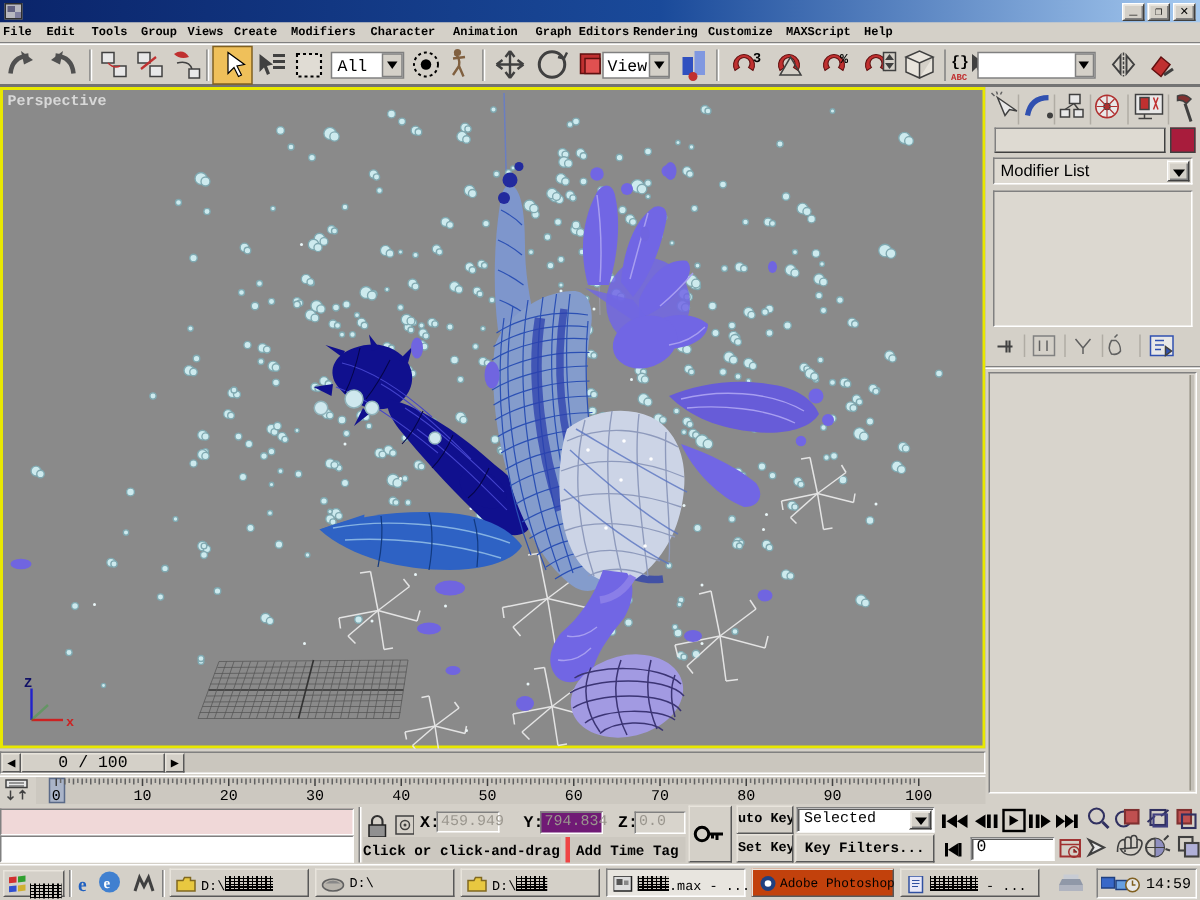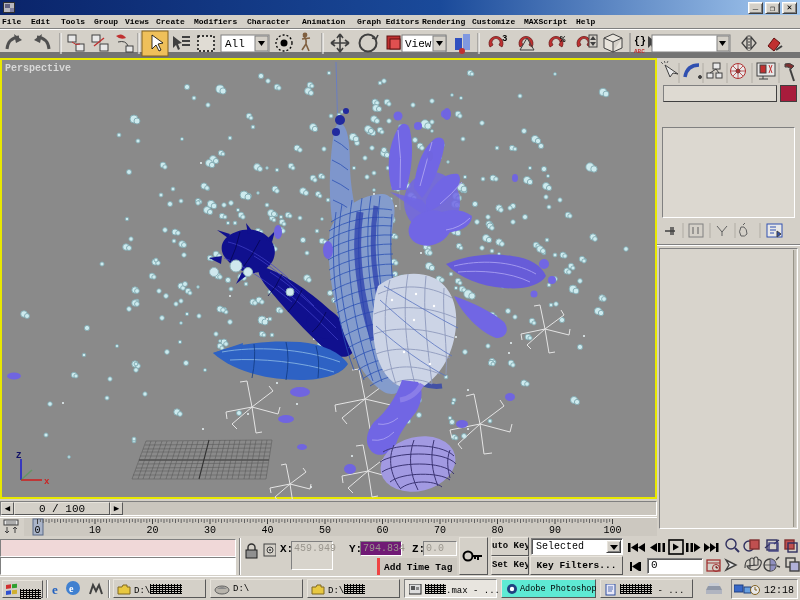--- a/index.html
+++ b/index.html
@@ -28,21 +28,21 @@
     <span class="abs" style="left:156px;top:2px;">Create</span>
     <span class="abs" style="left:194px;top:2px;">Modifiers</span>
     <span class="abs" style="left:247px;top:2px;">Character</span>
     <span class="abs" style="left:302px;top:2px;">Animation</span>
     <span class="abs" style="left:357px;top:2px;">Graph Editors</span>
     <span class="abs" style="left:422px;top:2px;">Rendering</span>
     <span class="abs" style="left:472px;top:2px;">Customize</span>
     <span class="abs" style="left:524px;top:2px;">MAXScript</span>
     <span class="abs" style="left:576px;top:2px;">Help</span>
   </div>
-<div class="abs" style="left:0;top:29px;width:800px;height:29px;background:#d4d0c8;border-top:1px solid #fff;border-bottom:6px solid #737373;">
+<div class="abs" style="left:0;top:29px;width:800px;height:29px;background:#d4d0c8;border-top:1px solid #fff;border-bottom:2px solid #737373;">
 <svg width="800" height="27" style="position:absolute;left:0;top:0;">
 <defs>
 <g id="magnet">
           <path d="M2 12 a7 7 0 1 1 12 0 l-3 -2 a4 4 0 1 0 -6 0 z" fill="#c03030" stroke="#601010" stroke-width="0.7"></path>
         </g>
 </defs>
 
 <path d="M7 19 Q8 8 19 7" stroke="#505050" stroke-width="3" fill="none"></path>
       <path d="M22 10 l-8 -6 2 9z" fill="#505050"></path>
 <path d="M49 19 Q48 8 37 7" stroke="#505050" stroke-width="3" fill="none"></path>
@@ -939,20 +939,23 @@
         <path d="M133 8 l4 12" stroke="#404040" stroke-width="2"></path>
 </g>
 <line x1="22" y1="2" x2="22" y2="22" stroke="#b0aca4"></line>
       <line x1="46" y1="2" x2="46" y2="22" stroke="#b0aca4"></line>
       <line x1="70" y1="2" x2="70" y2="22" stroke="#b0aca4"></line>
       <line x1="95" y1="2" x2="95" y2="22" stroke="#b0aca4"></line>
       <line x1="122" y1="2" x2="122" y2="22" stroke="#b0aca4"></line>
 </svg>
 <div class="abs sunken" style="left:6px;top:27px;width:114px;height:17px;background:#dedad2;border-bottom-color:#404040;border-right-color:#404040;"></div>
 <div class="abs" style="left:123px;top:27px;width:17px;height:17px;background:#a81c3c;border:1px solid #404040;"></div>
+<div class="abs sunken" style="left:5px;top:47px;width:133px;height:18px;background:#dedad2;font-family:'Liberation Sans',sans-serif;font-size:11px;padding:2px 0 0 4px;color:#000;">Modifier List<span class="abs raised" style="right:1px;top:1px;width:15px;height:14px;background:#d4d0c8;">
+        <span class="abs" style="left:3px;top:5px;width:0;height:0;border:4px solid transparent;border-top:5px solid #000;"></span>
+      </span></div>
 <div class="abs sunken" style="left:5px;top:69px;width:133px;height:91px;background:#dcd8d0;"></div>
 <svg width="143" height="20" style="position:absolute;left:0;top:163px;">
 <g stroke="#404040" fill="none">
 <path d="M8 10 h10 M14 6 v8 M16 6 v8" stroke-width="1.4"></path>
 <rect x="32" y="3" width="14" height="13" fill="none" stroke="#808080"></rect>
         <path d="M36 6 v7 M41 6 v7" stroke="#606060"></path>
 <path d="M60 5 l5 6 5 -6 M65 11 v4" stroke="#606060"></path>
 <path d="M84 6 q-3 5 0 9 q4 1 6 -2 q0 -5 -3 -7 z M86 4 l2 -2" stroke="#606060"></path>
 <rect x="110" y="3" width="15" height="13" fill="#e8e8e8" stroke="#3050b0"></rect>
         <path d="M113 6 h6 m-6 3 h6 m-6 3 h4" stroke="#3050b0"></path>
@@ -1201,25 +1204,26 @@
  <div class="abs sunken" style="left:0;top:21px;width:236px;height:18px;background:#fff;"></div>
  <div class="abs" style="left:239px;top:2px;width:2px;height:37px;border-left:1px solid #808080;border-right:1px solid #fff;"></div>
  <svg width="34" height="20" style="position:absolute;left:242px;top:6px;">
    <path d="M6 8 v-2.5 a3.5 3.5 0 0 1 7 0 v2.5" fill="none" stroke="#303030" stroke-width="1.4"></path>
       <rect x="4" y="8" width="11" height="8" fill="#909090" stroke="#202020"></rect>
    <rect x="22" y="2" width="12" height="12" fill="#d4d0c8" stroke="#404040"></rect>
       <circle cx="28" cy="8" r="3" fill="none" stroke="#404040"></circle>
       <circle cx="28" cy="8" r="1" fill="#404040"></circle>
  </svg>
  <div class="abs" style="left:280px;top:7px;font-size:11px;font-weight:bold;">X:</div>
- <div class="abs sunken" style="left:291px;top:5px;width:42px;height:29px;background:#d8d4cc;color:#9a968e;font-size:10px;padding:1px 0 0 2px;">459.949</div>
+ <div class="abs sunken" style="left:291px;top:5px;width:42px;height:14px;background:#d8d4cc;color:#9a968e;font-size:10px;padding:1px 0 0 2px;">459.949</div>
  <div class="abs" style="left:349px;top:7px;font-size:11px;font-weight:bold;">Y:</div>
  <div class="abs sunken" style="left:360px;top:5px;width:42px;height:15px;background:#701a75;color:#9a968e;font-size:10px;padding:1px 0 0 2px;">794.834</div>
  <div class="abs" style="left:412px;top:7px;font-size:11px;font-weight:bold;">Z:</div>
  <div class="abs sunken" style="left:423px;top:5px;width:34px;height:15px;background:#d8d4cc;color:#9a968e;font-size:10px;padding:1px 0 0 2px;">0.0</div>
+ <div class="abs" style="left:242px;top:22px;width:132px;height:17px;background:#ccc8c0;font-size:9.5px;font-weight:bold;padding-top:4px;white-space:nowrap;overflow:hidden;">Click or click-and-drag</div>
  <div class="abs" style="left:377px;top:22px;width:80px;height:17px;background:#ccc8c0;border-left:3px solid #ef4444;font-size:9.5px;font-weight:bold;padding:4px 0 0 4px;">Add Time Tag</div>
  <div class="abs raised2" style="left:459px;top:1px;width:29px;height:38px;background:#d4d0c8;">
   <svg width="27" height="36">
         <circle cx="8" cy="18" r="4.5" fill="none" stroke="#000" stroke-width="2"></circle>
         <path d="M12 18 h10 m-4 0 v4 m-3 -4 v3" stroke="#000" stroke-width="2"></path>
       </svg>
  </div>
  <div class="abs raised2" style="left:491px;top:1px;width:38px;height:19px;background:#d4d0c8;font-size:9px;font-weight:bold;text-align:right;line-height:17px;white-space:nowrap;overflow:hidden;">uto Key</div>
  <div class="abs raised2" style="left:491px;top:20px;width:38px;height:19px;background:#d4d0c8;font-size:9px;font-weight:bold;text-align:left;line-height:17px;white-space:nowrap;overflow:hidden;">Set Key</div>
  <div class="abs sunken2" style="left:531px;top:2px;width:92px;height:17px;background:#fff;font-size:10px;padding:2px 0 0 4px;">Selected<span class="abs raised" style="right:1px;top:1px;width:15px;height:13px;background:#d4d0c8;">
@@ -1315,21 +1319,21 @@
    <span style="position:absolute;left:20px;top:4px;font-size:9px;white-space:nowrap;overflow:hidden;">D:\<span class="cjk" style="width:21px;height:10px;"></span></span>
  </div>
  <div class="abs sunken" style="left:404px;top:2px;width:93px;height:19px;background:#e8e5df;">
    <svg width="13" height="11" style="position:absolute;left:4px;top:4px;">
         <rect x="0" y="0" width="12" height="10" fill="#ddd" stroke="#222"></rect>
         <rect x="2" y="2" width="4" height="4" fill="#555"></rect>
         <rect x="7" y="3" width="3" height="3" fill="#888"></rect>
       </svg>
    <span style="position:absolute;left:20px;top:4px;font-size:9px;white-space:nowrap;overflow:hidden;"><span class="cjk" style="width:21px;height:10px;"></span>.max - ...</span>
  </div>
- <div class="abs raised2" style="left:501px;top:2px;width:95px;height:19px;background:#5eead4;">
+ <div class="abs raised2" style="left:501px;top:2px;width:95px;height:19px;background:#c2410c;">
    <svg width="13" height="12" style="position:absolute;left:4px;top:4px;">
         <circle cx="6" cy="5" r="5" fill="#204080"></circle>
         <circle cx="6" cy="5" r="2.2" fill="#fff"></circle>
       </svg>
    <span style="position:absolute;left:18px;top:4px;font-size:8.5px;white-space:nowrap;overflow:hidden;">Adobe Photoshop</span>
  </div>
  <div class="abs raised2" style="left:600px;top:2px;width:93px;height:19px;background:#d4d0c8;">
    <svg width="12" height="12" style="position:absolute;left:4px;top:4px;">
         <rect x="1" y="0" width="9" height="11" fill="#e8e8f8" stroke="#3050a0"></rect>
         <path d="M3 3 h5 M3 5 h5 M3 7 h4" stroke="#3050a0" stroke-width="0.8"></path>
@@ -1341,14 +1345,14 @@
       <rect x="7" y="3" width="10" height="3" fill="#c8ccd4"></rect>
       <rect x="4" y="10" width="16" height="4" fill="#b0b4c0"></rect>
     </svg>
  <div class="abs sunken" style="left:731px;top:2px;width:67px;height:20px;background:#d4d0c8;">
    <svg width="26" height="14" style="position:absolute;left:2px;top:3px;">
         <rect x="0" y="2" width="9" height="7" fill="#3868c8" stroke="#204080"></rect>
         <rect x="10" y="4" width="7" height="6" fill="#68a0e0" stroke="#204080"></rect>
         <circle cx="21" cy="7" r="4.5" fill="#e8e8e8" stroke="#806020"></circle>
         <path d="M21 4 v3 h2" stroke="#806020" fill="none"></path>
       </svg>
-   <span style="position:absolute;right:3px;top:5px;font-size:10px;">12:18</span>
+   <span style="position:absolute;right:3px;top:5px;font-size:10px;">14:59</span>
  </div>
 </div>
 </body></html>

